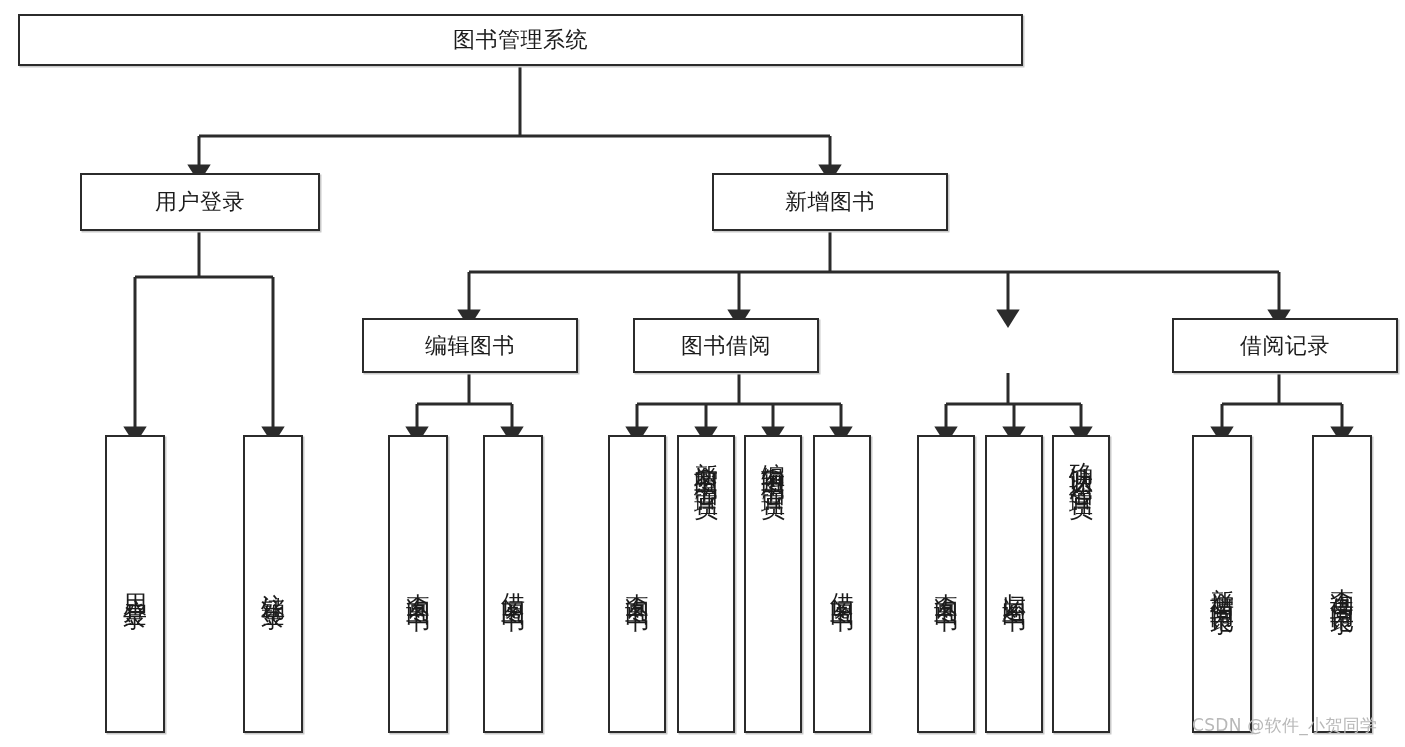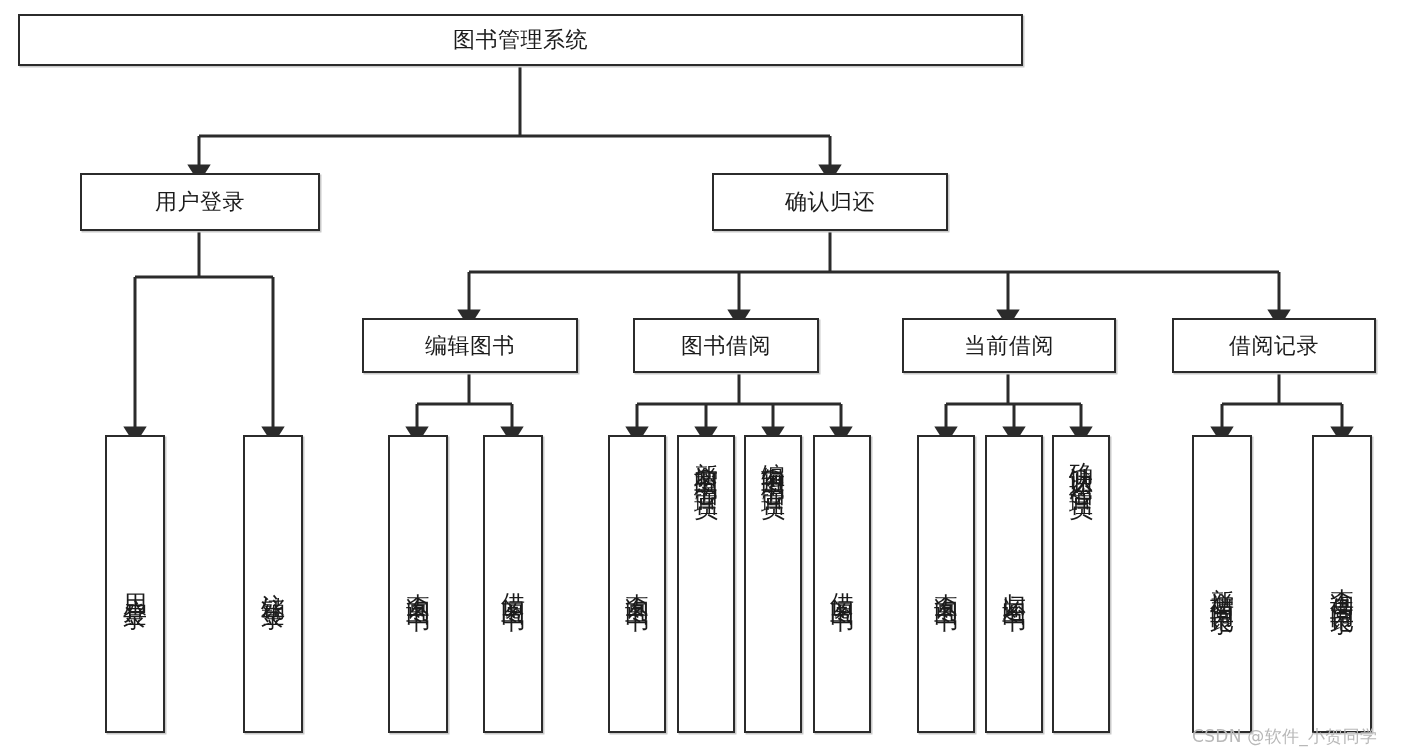--- a/index.html
+++ b/index.html
@@ -64,21 +64,20 @@
   }
   .watermark {
     position: absolute;
     left: 1192px;
     top: 714px;
     font-size: 17px;
     color: #b8b8b8;
     z-index: 3;
     white-space: pre;
     letter-spacing: 0.3px;
-    margin-top: 11px;
   }
 </style>
 </head>
 <body>
 
 <div id="diagram-root">
 
   <svg class="edges" viewBox="0 0 1405 747" xmlns="http://www.w3.org/2000/svg">
     <defs>
       <marker id="arrow" markerWidth="9" markerHeight="9" refX="1.2" refY="4.5" orient="auto" markerUnits="strokeWidth">
@@ -130,33 +129,30 @@
   </svg>
 
   <div class="node horiz" style="left: 18px; top: 14px; width: 1005px; height: 52px;">
     <span class="label">图书管理系统</span>
   </div>
 
   <div class="node horiz" style="left: 80px; top: 173px; width: 240px; height: 58px;">
     <span class="label">用户登录</span>
   </div>
   <div class="node horiz" style="left: 712px; top: 173px; width: 236px; height: 58px;">
-    <span class="label">确认归还</span>
+    <span class="label">新增图书</span>
   </div>
 
   <div class="node horiz" style="left: 362px; top: 318px; width: 216px; height: 55px;">
     <span class="label">编辑图书</span>
   </div>
   <div class="node horiz" style="left: 633px; top: 318px; width: 186px; height: 55px;">
     <span class="label">图书借阅</span>
   </div>
-  <div class="node horiz" style="left: 902px; top: 318px; width: 214px; height: 55px;">
-    <span class="label">当前借阅</span>
-  </div>
-  <div class="node horiz" style="left: 1172px; top: 318px; width: 204px; height: 55px;">
+  <div class="node horiz" style="left: 1172px; top: 318px; width: 226px; height: 55px;">
     <span class="label">借阅记录</span>
   </div>
 
   <div class="node vert" style="left: 105px; top: 435px; width: 60px; height: 298px;">
     <span class="label">用户登录</span>
   </div>
   <div class="node vert" style="left: 243px; top: 435px; width: 60px; height: 298px;">
     <span class="label">注销登录</span>
   </div>
   <div class="node vert" style="left: 388px; top: 435px; width: 60px; height: 298px;">

